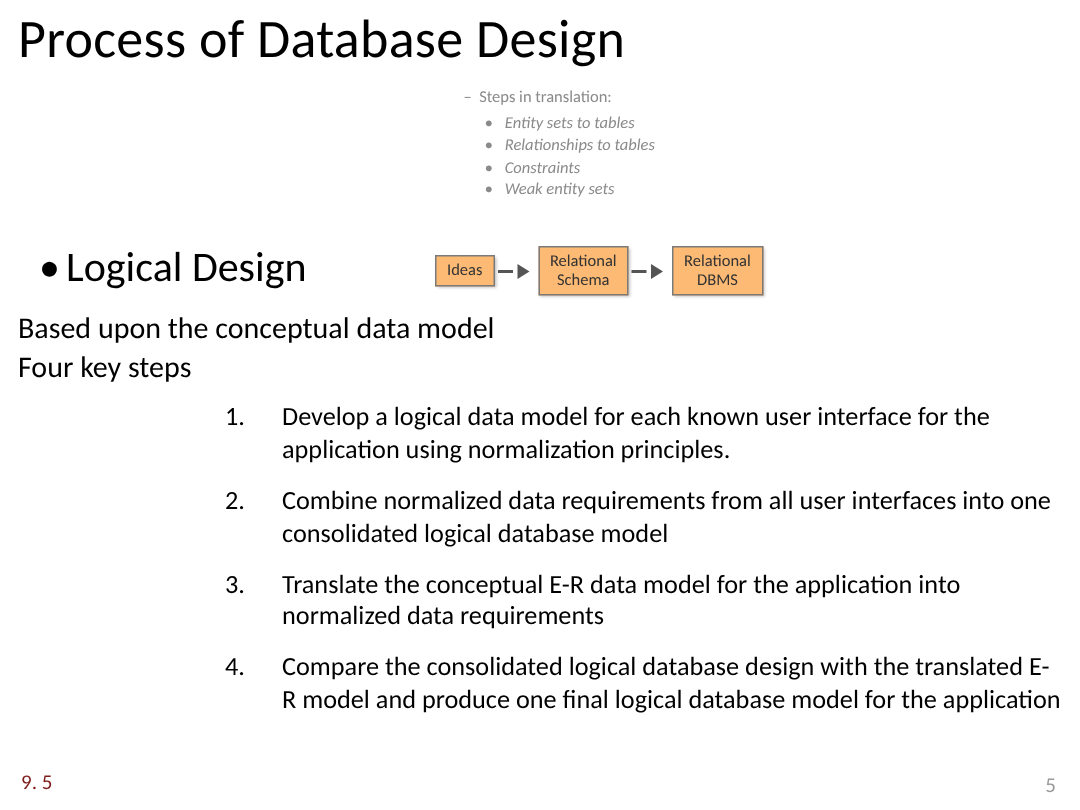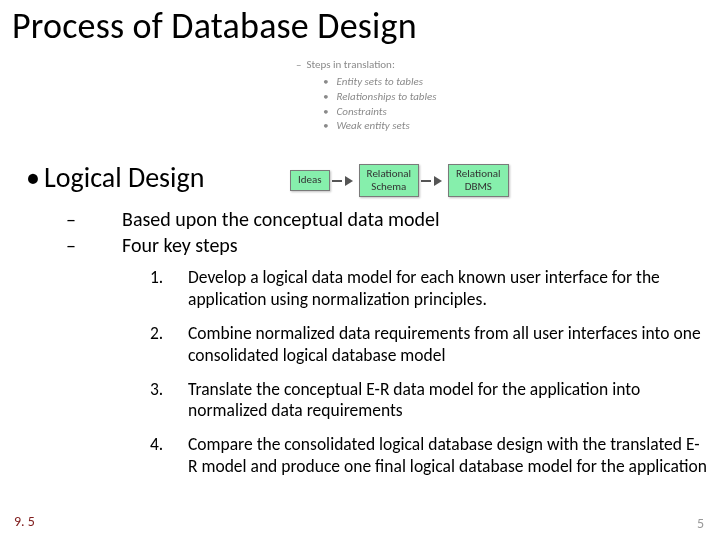--- a/index.html
+++ b/index.html
@@ -1,34 +1,34 @@
 <!DOCTYPE html>
 <html><head>
 <meta charset="utf-8">
 <style>
   * { box-sizing: border-box; margin: 0; padding: 0; }
   html, body { width: 720px; height: 540px; background: #fff; font-family: Calibri, Arial, sans-serif; color: #000; position: relative; overflow: hidden; }
   .slide { width: 720px; height: 540px; position: relative; padding: 0; }
   .title { font-size: 36px; font-weight: 400; padding: 4px 12px 0 12px; letter-spacing: 0.2px; }
   
   .steps-block { position: absolute; top: 58px; left: 295px; color: #8a8a8a; font-size: 11px; line-height: 1.35; }
-  .steps-block .dash { margin-left: 1px; }
+  .steps-block .dash { margin-left: 14px; }
   .steps-block ul { list-style: none; margin-left: 28px; margin-top: 2px; font-style: italic; }
   .steps-block li::before { content: "•"; margin-right: 8px; }
   
   .diagram { position: absolute; top: 164px; left: 290px; display: flex; align-items: center; gap: 6px; }
   .dnode { display: flex; align-items: center; gap: 2px; }
-  .dbox { background: #86efac; border: 1px solid #7a7a7a; padding: 3px 7px; font-size: 11px; color: #333; text-align: center; line-height: 1.15; box-shadow: 1px 1px 2px rgba(0,0,0,.25); white-space: pre; }
+  .dbox { background: #fdba74; border: 1px solid #7a7a7a; padding: 3px 7px; font-size: 11px; color: #333; text-align: center; line-height: 1.15; box-shadow: 1px 1px 2px rgba(0,0,0,.25); white-space: pre; }
   .darr { width: 0; height: 0; border-top: 5px solid transparent; border-bottom: 5px solid transparent; border-left: 8px solid #555; margin-left: 1px; }
   .darr-stem { width: 10px; height: 2px; background: #555; }
   
   .body { position: absolute; top: 160px; left: 12px; right: 12px; }
   .lvl1 { font-size: 28px; margin-left: 32px; margin-bottom: 4px; }
   .lvl1::before { content: "•"; position: absolute; left: 14px; }
-  .lvl2 { font-size: 20px; margin-left: 110px; position: relative; margin-top: 2px; margin-bottom: 2px; }
+  .lvl2 { font-size: 20px; position: relative; margin-top: 2px; margin-bottom: 2px; }
   .lvl2::before { content: "–"; position: absolute; left: -56px; }
   .lvl3-list { margin-left: 138px; margin-top: 10px; }
   .lvl3 { font-size: 17.5px; position: relative; padding-left: 38px; margin-bottom: 12px; line-height: 1.25; }
   .lvl3 .num { position: absolute; left: 0; top: 0; }
   
   .footer-left { position: absolute; left: 14px; bottom: 10px; font-size: 14px; color: #7f1d1d; }
   .footer-right { position: absolute; right: 16px; bottom: 8px; font-size: 14px; color: #9a9a9a; }
 </style>
 </head>
 <body>

